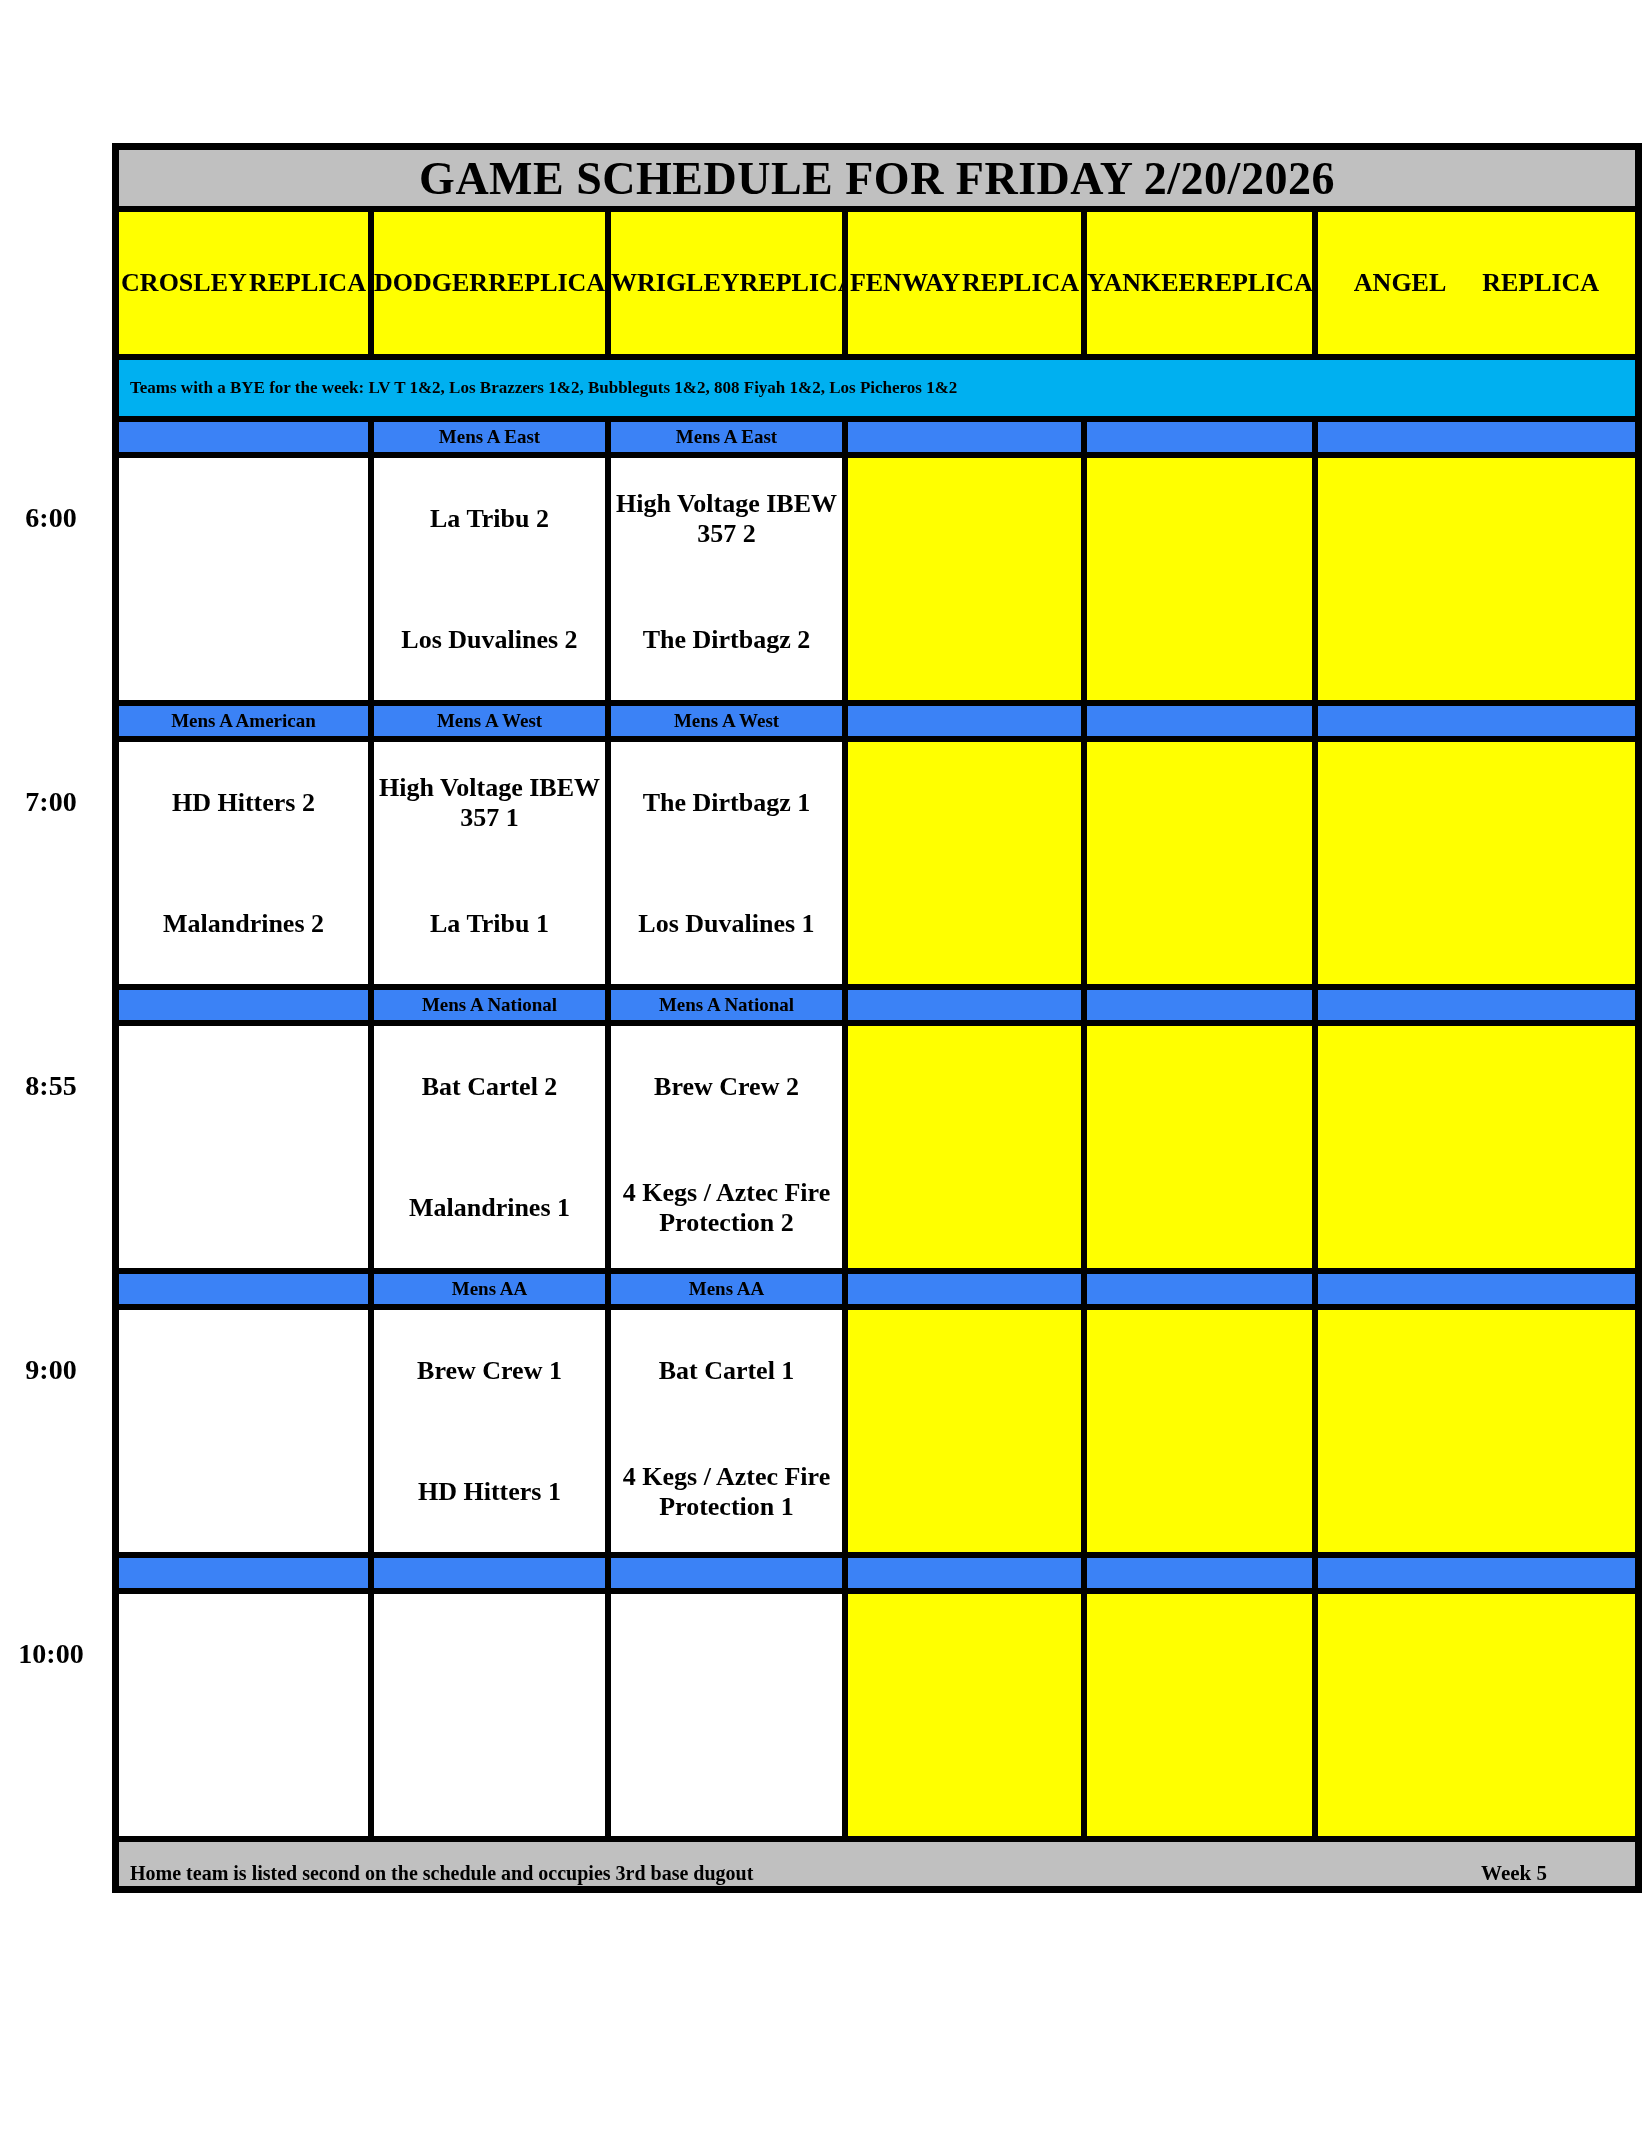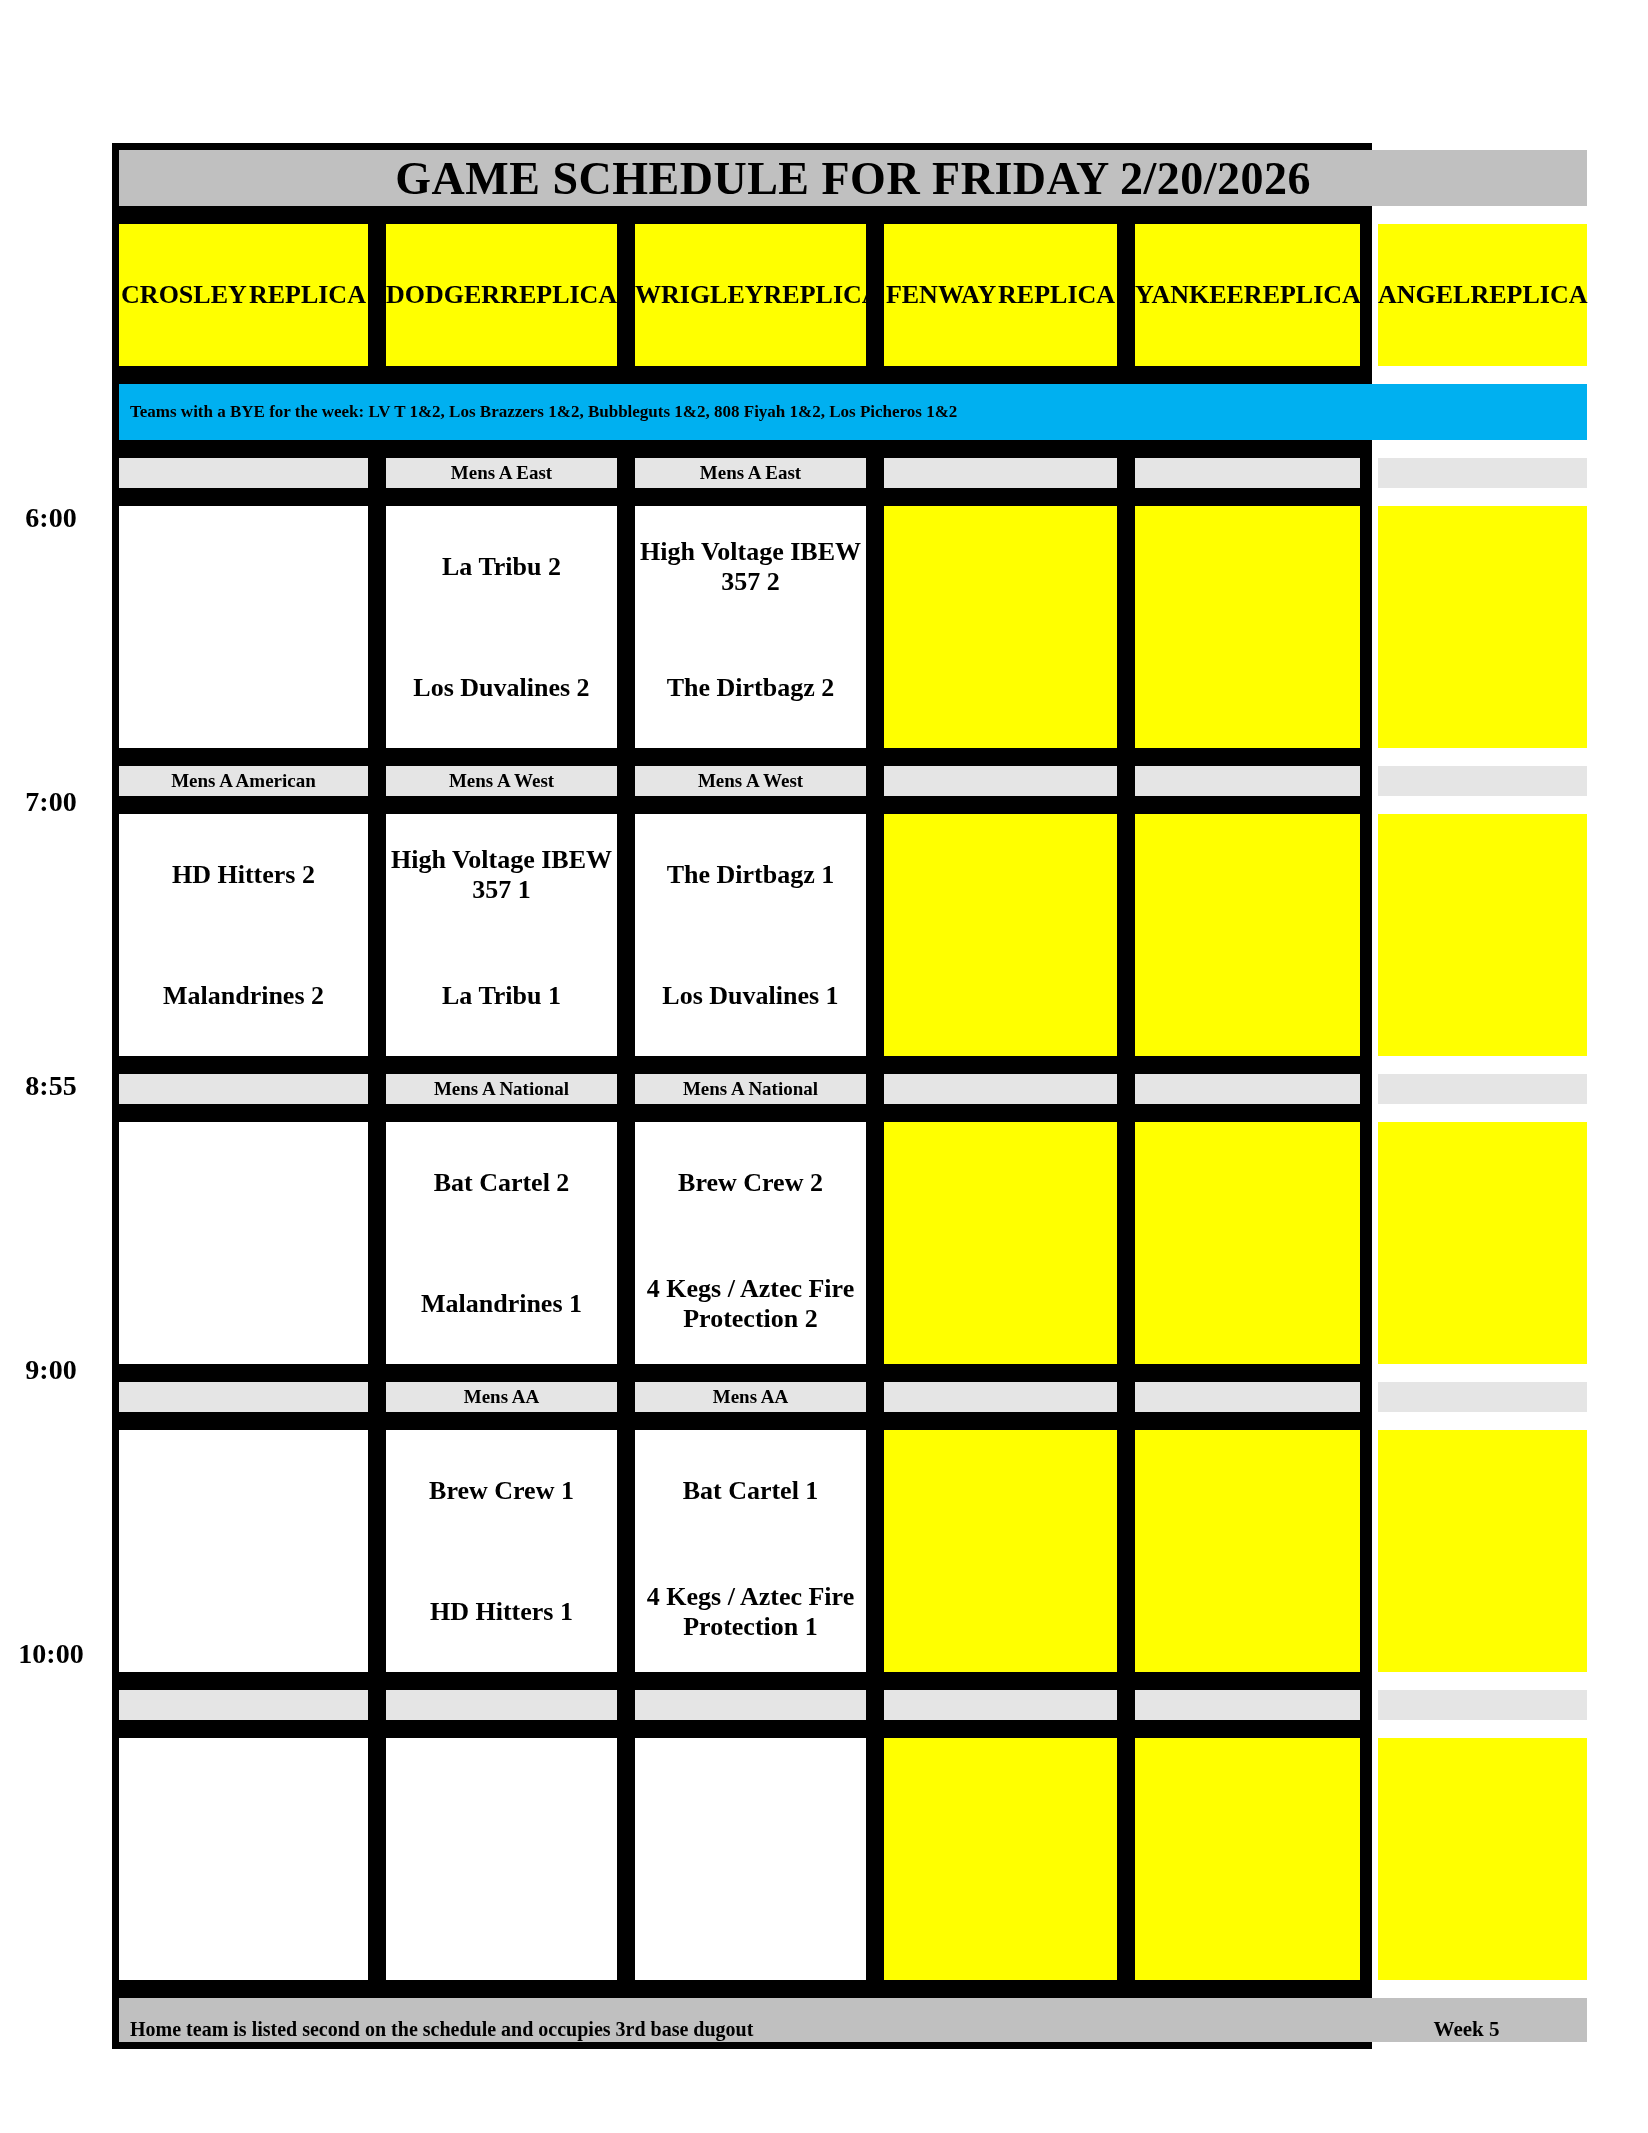--- a/index.html
+++ b/index.html
@@ -2,30 +2,30 @@
 <html><head>
 <meta charset="utf-8">
 <style>
   html,body{margin:0;padding:0;background:#ffffff;}
   .page{
     position:relative;width:1648px;height:2133px;background:#ffffff;
     font-family:"Liberation Serif","DejaVu Serif",serif;font-weight:bold;color:#000;
     overflow:hidden;
   }
   .schedule{
-    position:absolute;left:112px;top:143px;width:1260px;box-sizing:border-box;
-    background:#000;padding:7px;display:grid;gap:18px;
+    position:absolute;left:112px;top:143px;width:1530px;box-sizing:border-box;
+    background:#000;padding:7px;display:grid;gap:6px;
     grid-template-columns:249px 231px 231px 233px 225px 1fr;
     grid-template-rows:56px 142px 56px repeat(5, 30px 242px) 44px;
   }
   .cell{display:flex;align-items:center;justify-content:center;box-sizing:border-box;}
   .title{grid-column:1/-1;background:#C0C0C0;font-size:46px;letter-spacing:0.5px;}
   .head{background:#FFFF00;flex-direction:row;justify-content:space-evenly;font-size:26px;}
   .banner{grid-column:1/-1;background:#00B0F0;justify-content:flex-start;padding-left:11px;font-size:17px;}
-  .divcell{background:#e5e5e5;font-size:19px;text-align:center;}
+  .divcell{background:#3b82f6;font-size:19px;text-align:center;}
   .game{background:#ffffff;flex-direction:column;}
   .game.yellow{background:#FFFF00;}
   .team{flex:1;display:flex;align-items:center;justify-content:center;width:100%;
         font-size:26px;line-height:1.15;text-align:center;padding:0 2px;box-sizing:border-box;}
   .footer{grid-column:1/-1;background:#C0C0C0;justify-content:space-between;
           padding:18px 88px 0 11px;font-size:20px;}
   .week{font-size:21px;margin-left:40px;}
   .time{position:absolute;left:0;width:102px;height:34px;line-height:34px;
         text-align:center;font-size:28px;}
 </style>

